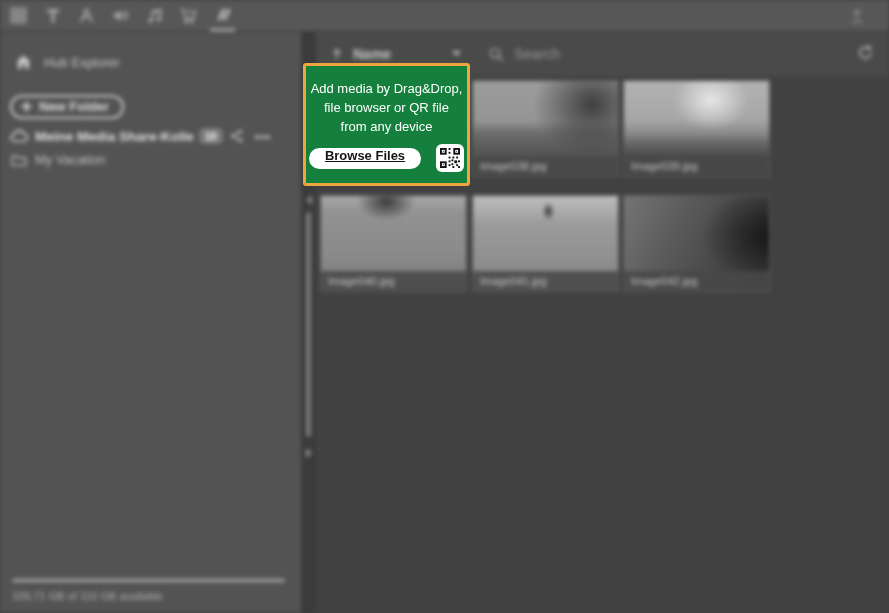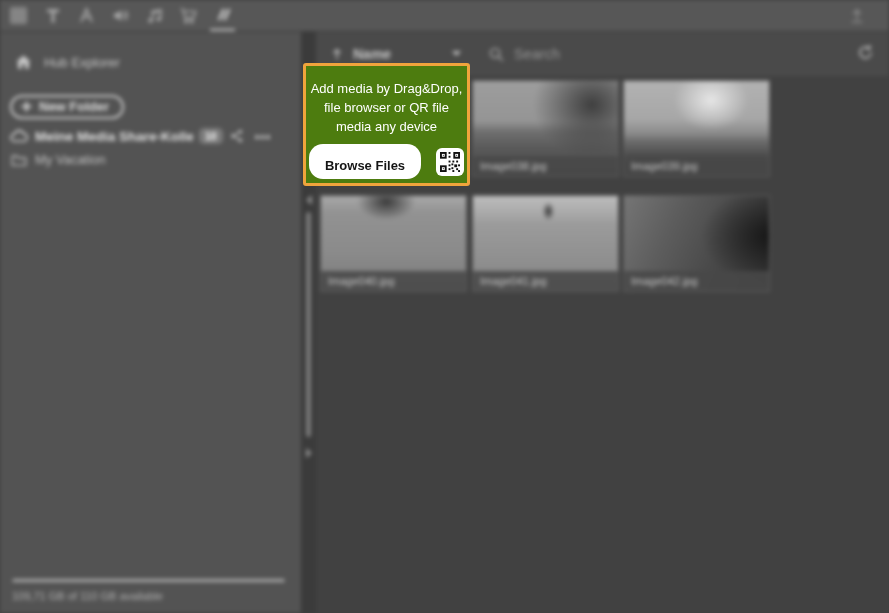--- a/index.html
+++ b/index.html
@@ -98,29 +98,29 @@
       linear-gradient(115deg, #757575 0%, #5d5d5d 32%, #4a4a4a 62%, #363636 100%); }
   .thumb-label {
     position:absolute; left:0; right:0; bottom:0; height:20px;
     background:rgba(72,72,72,.88); color:#c9c9c9; font-size:11px;
     line-height:20px; padding-left:7px; white-space:nowrap;
   }
 
   
   .popover {
     position:absolute; left:303px; top:63px; width:167px; height:123px;
-    background:#4d7c0f; border:3px solid #F0A43C; border-radius:3px;
+    background:#15803d; border:3px solid #F0A43C; border-radius:3px;
     color:#fff; text-align:center; z-index:10;
   }
   .popover-text { margin-top:13px; font-size:13px; line-height:19px; }
   .popover-actions { display:flex; align-items:center; justify-content:center; gap:15px; margin-top:8px; }
   .browse-btn {
     background:#fff; color:#151515; font-family:"Liberation Sans",sans-serif;
     font-size:13px; font-weight:bold; border:none; border-radius:14px;
-    padding:14px 16px 6px; cursor:pointer;
+    padding:0 16px 6px; cursor:pointer;text-decoration:underline;
   }
   .qr-btn {
     width:28px; height:28px; background:#fff; border:none; border-radius:6px;
     display:flex; align-items:center; justify-content:center; cursor:pointer; padding:0;
   }
 </style>
 </head>
 <body>
 
 <div class="screen">
@@ -283,21 +283,21 @@
           <div class="thumb-label">Image042.jpg</div>
         </div>
       </main>
     </div>
   </div>
 
   <div class="popover">
     <div class="popover-text">
       <div>Add media by Drag&amp;Drop,</div>
       <div>file browser or QR file</div>
-      <div>media any device</div>
+      <div>from any device</div>
     </div>
     <div class="popover-actions">
       <button class="browse-btn">Browse Files</button>
       <button class="qr-btn">
         <svg width="20" height="20" viewBox="0 0 21 21">
           <g fill="#111">
             <rect x="0" y="0" width="7" height="7"></rect>
               <rect x="14" y="0" width="7" height="7"></rect>
               <rect x="0" y="14" width="7" height="7"></rect>
             <rect x="9" y="0" width="2" height="2"></rect>

